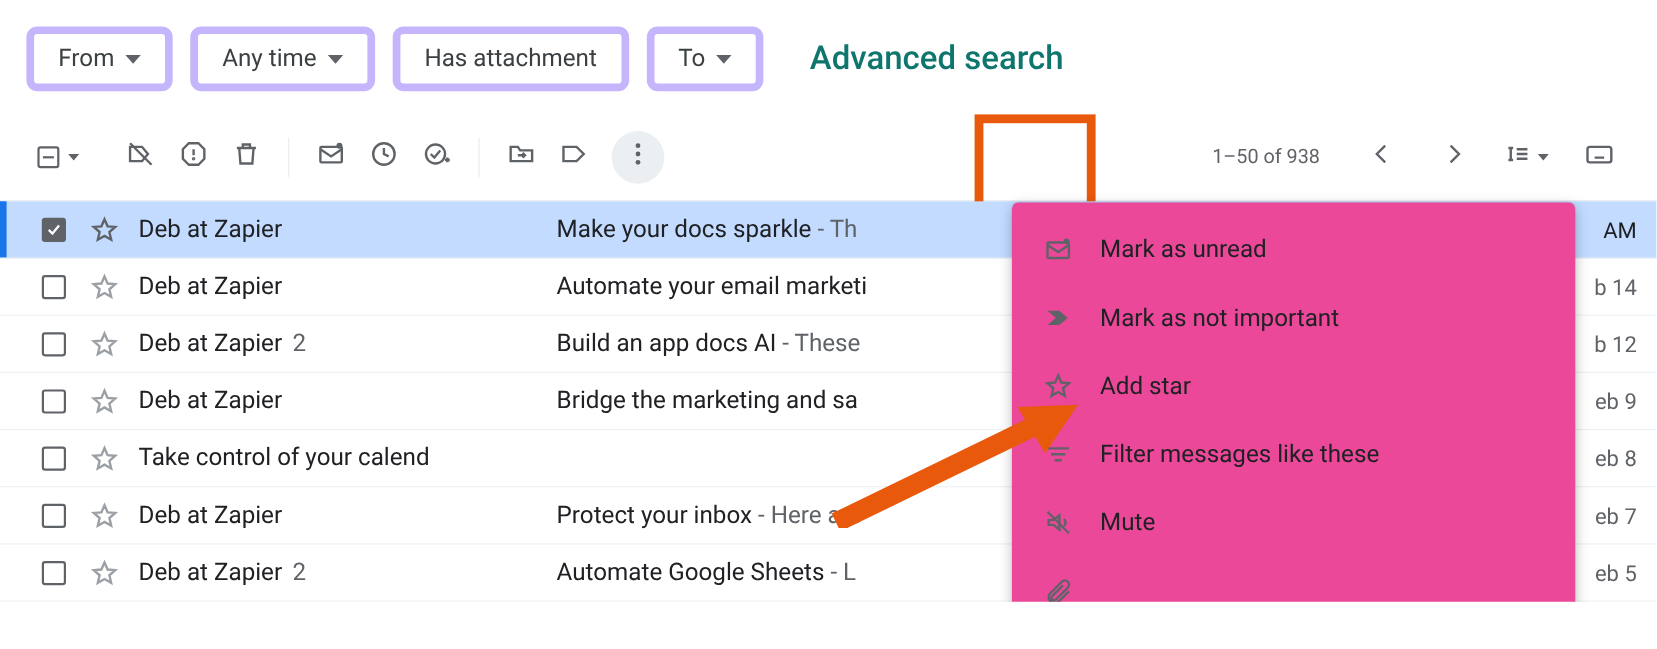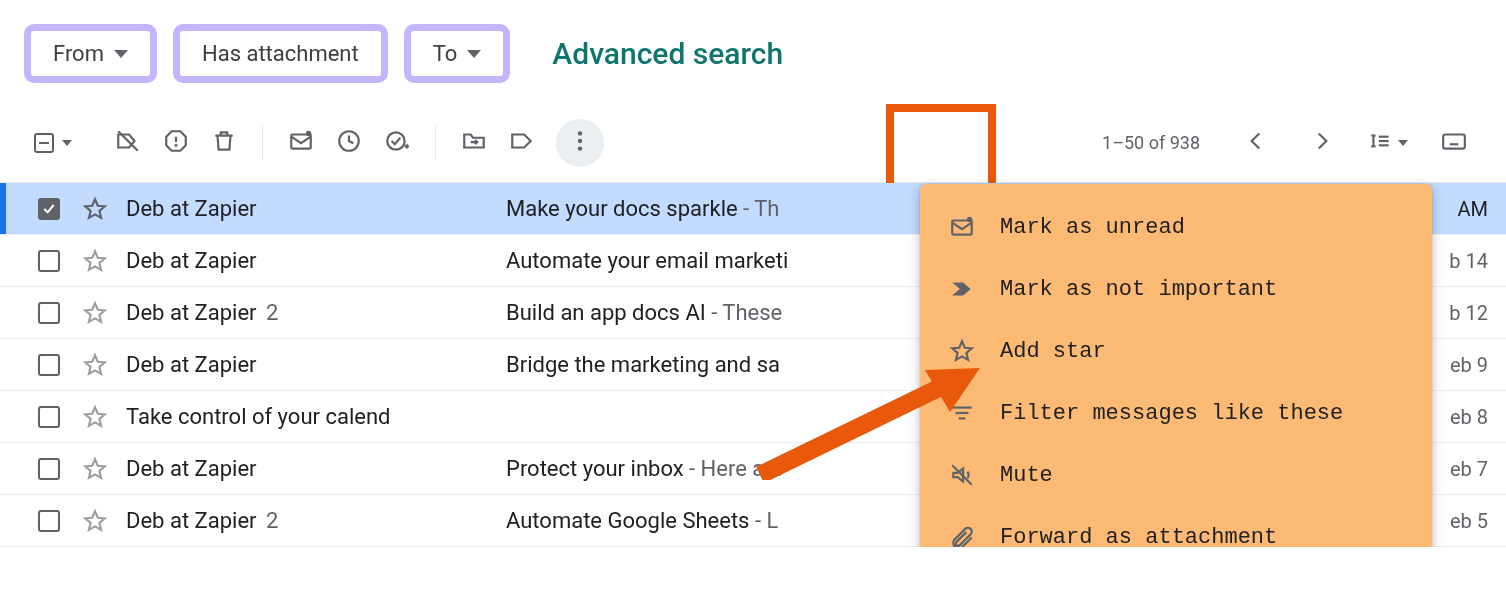--- a/index.html
+++ b/index.html
@@ -141,26 +141,25 @@
     font-size: 20px;
     color:#5f6368;
   }
   .row.selected .date { color:#202124; font-weight:400; }
   
   .menu {
     position: absolute;
     top: 184px;
     left: 920px;
     width: 512px;
-    background: #fdba74;
+    background: #ec4899;
     border-radius: 6px;
     box-shadow: 0 4px 12px rgba(0,0,0,0.25), 0 0 0 1px rgba(0,0,0,0.05);
     padding: 12px 0;
     z-index: 20;
-    font-family: Liberation Mono, monospace;
   }
   .menu-item {
     display:flex; align-items:center; gap: 24px;
     height: 62px;
     padding: 0 28px;
     font-size: 22px;
     color:#202124;
     cursor:pointer;
   }
   .menu-item .mi-icon { width:28px; height:28px; display:flex; align-items:center; justify-content:center; flex-shrink:0; }
@@ -179,20 +178,24 @@
 </style>
 </head>
 <body>
 
 <div class="chips">
   <div class="chip">
     <span>From</span>
     <span class="caret"></span>
   </div>
   <div class="chip">
+    <span>Any time</span>
+    <span class="caret"></span>
+  </div>
+  <div class="chip">
     <span>Has attachment</span>
   </div>
   <div class="chip">
     <span>To</span>
     <span class="caret"></span>
   </div>
   <span class="adv-search">Advanced search</span>
 </div>
 
 <div class="toolbar">
@@ -415,21 +418,20 @@
         </svg>
       </span>
     <span>Mute</span>
   </div>
   <div class="menu-item">
     <span class="mi-icon">
         <svg viewBox="0 0 24 24">
           <path d="M21 12.5l-9 9a5 5 0 01-7-7l10-10a3.5 3.5 0 115 5l-10 10a2 2 0 01-3-3l9-9"></path>
         </svg>
       </span>
-    <span>Forward as attachment</span>
   </div>
 </div>
 
 <svg class="arrow" viewBox="0 0 230 120">
   <defs></defs>
   <line x1="10" y1="115" x2="195" y2="25" stroke="#e8590c" stroke-width="18"></line>
   <polygon points="230,8 175,10 200,52" fill="#e8590c"></polygon>
 </svg>
 
 </body></html>

